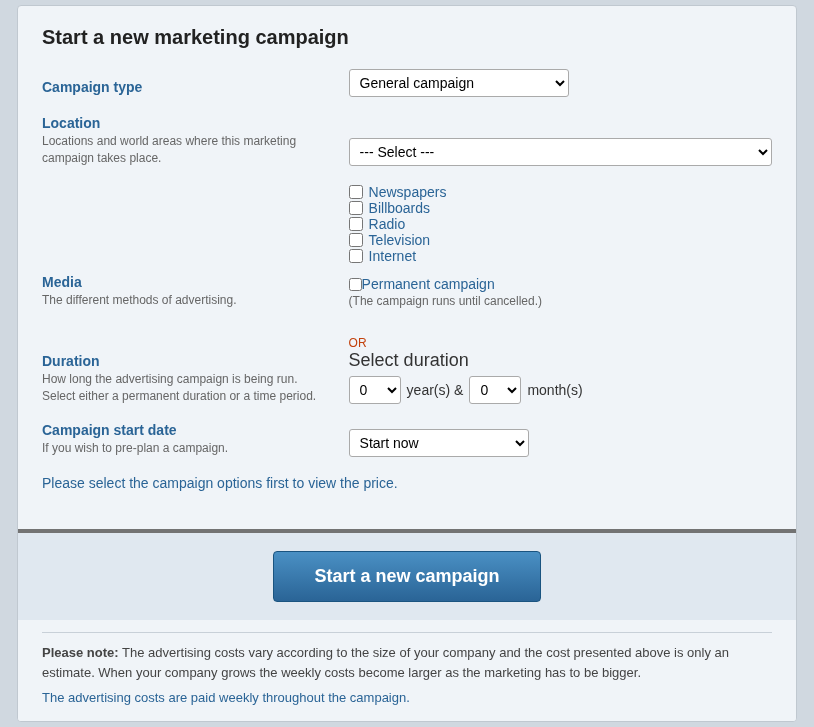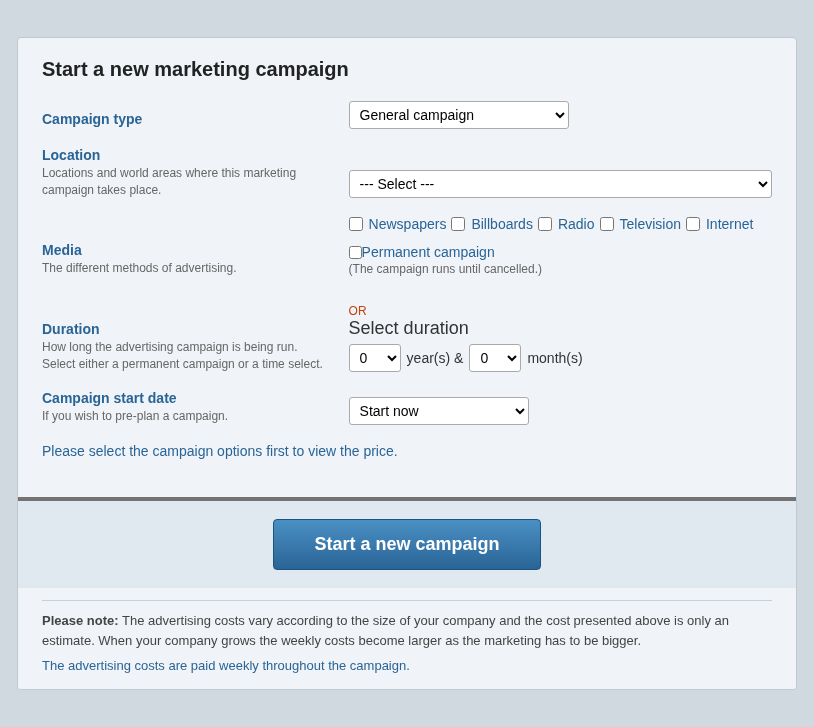--- a/index.html
+++ b/index.html
@@ -65,22 +65,21 @@
       appearance: auto;
     }
     .campaign-type-select {
       width: 220px;
     }
     .location-select {
       width: 100%;
     }
     .checkbox-group {
       display: flex;
-      flex-direction: row;
-      gap: 5px;
+      flex-direction: column;
     }
     .checkbox-item {
       display: flex;
       align-items: center;
       gap: 6px;
     }
     .checkbox-item input[type="checkbox"] {
       width: 14px;
       height: 14px;
       cursor: pointer;
@@ -253,21 +252,21 @@
             <label for="permanent">Permanent campaign</label>
           </div>
           <div class="permanent-note">(The campaign runs until cancelled.)</div>
         </div>
       </div>
     </div>
 
     <div class="form-row">
       <div class="label-col">
         <div class="field-label">Duration</div>
-        <div class="field-sublabel">How long the advertising campaign is being run. Select either a permanent campaign or a time select.</div>
+        <div class="field-sublabel">How long the advertising campaign is being run. Select either a permanent duration or a time period.</div>
       </div>
       <div class="field-col">
         <div class="or-text">OR</div>
         <div class="duration-label">Select duration</div>
         <div class="duration-row">
           <select class="duration-select">
             <option>0</option>
             <option>1</option>
             <option>2</option>
             <option>3</option>

